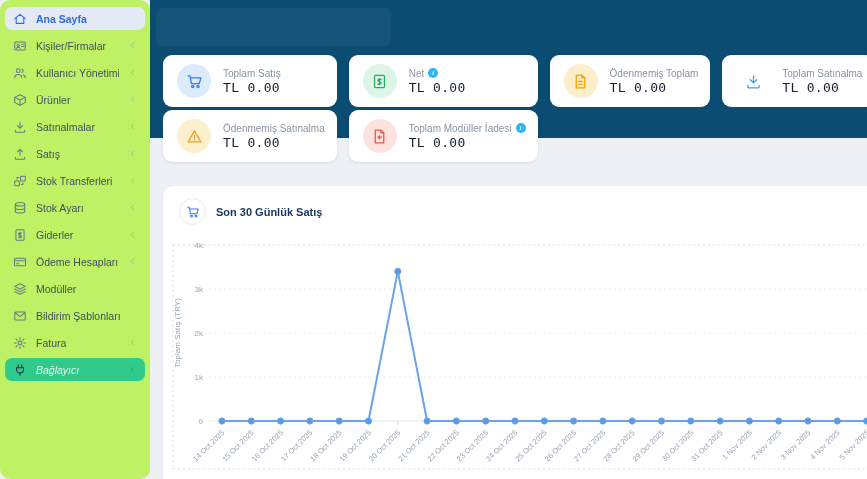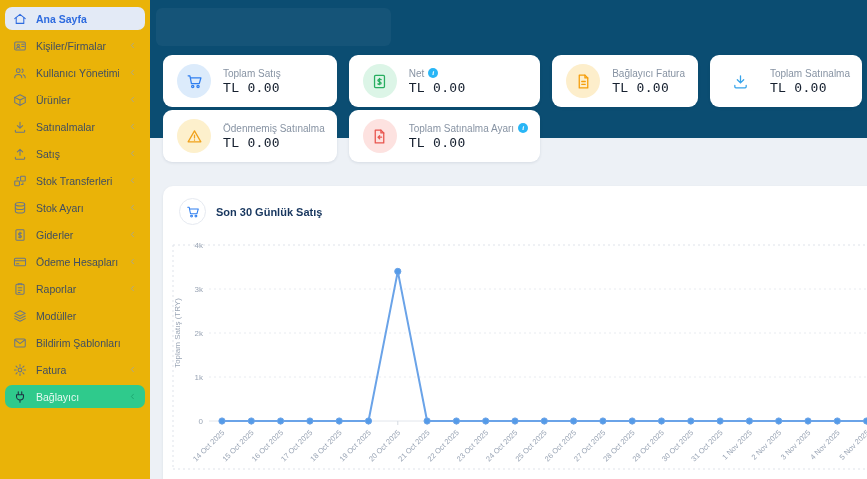--- a/index.html
+++ b/index.html
@@ -1,30 +1,30 @@
 <!DOCTYPE html>
 <html><head>
 <meta charset="utf-8">
 <style>
   * { margin:0; padding:0; box-sizing:border-box; }
   html,body { width:867px; height:479px; overflow:hidden; font-family:"Liberation Sans", sans-serif; background:#edf1f6; }
   .app { position:relative; width:867px; height:479px; }
 
   
-  .sidebar { position:absolute; left:0; top:0; width:150px; height:479px; background:#eab308; z-index:5; padding-top:7px; }
+  .sidebar { position:absolute; left:0; top:0; width:150px; height:479px; background:#bef264; z-index:5; padding-top:7px;border-radius:10px; }
   .side-item { display:flex; align-items:center; gap:9px; height:23px; margin:0 5px 4px 5px; padding:0 8px; border-radius:7px; cursor:pointer; }
   .side-item .ic { width:14px; height:14px; flex:0 0 14px; color:#6b7687; display:flex; align-items:center; }
   .side-item .ic svg { width:14px; height:14px; stroke:currentColor; fill:none; stroke-width:1.8; stroke-linecap:round; stroke-linejoin:round; }
   .side-item .lbl { flex:1; font-size:10.5px; color:#414e60; white-space:nowrap; overflow:hidden; }
   .side-item .chev { width:9px; height:9px; color:#9aa4b2; display:flex; align-items:center; }
   .side-item .chev svg { width:9px; height:9px; stroke:currentColor; fill:none; stroke-width:2; stroke-linecap:round; stroke-linejoin:round; }
   .side-item.active { background:#e3eaf6; }
   .side-item.active .lbl { color:#2e6bdf; font-weight:bold; }
   .side-item.active .ic { color:#2e6bdf; }
-  .side-item.connector { background:#2fca8c; }
+  .side-item.connector { background:#2fca8c;font-style:italic; }
   .side-item.connector .lbl { color:rgba(255,255,255,0.88); }
   .side-item.connector .ic { color:#1d3140; }
   .side-item.connector .chev { color:#179e69; }
 
   
   .main { position:absolute; left:150px; top:0; width:717px; height:479px; background:#edf1f6; }
   .topband { position:absolute; left:0; top:0; width:717px; height:138px; background:#0b4d72; }
   .topband-ghost { position:absolute; left:6px; top:8px; width:235px; height:38px; border-radius:6px; background:rgba(255,255,255,0.045); }
 
   
@@ -186,34 +186,20 @@
         <span class="lbl">Ödeme Hesapları</span>
         <span class="chev">
           <svg viewBox="0 0 24 24">
             <path d="M14.5 6 9 12l5.5 6"></path>
           </svg>
         </span>
       </div>
       <div class="side-item">
         <span class="ic">
           <svg viewBox="0 0 24 24">
-            <rect x="5" y="4" width="14" height="17" rx="2"></rect>
-            <path d="M9 4.5V3h6v1.5M9 10h6M9 14h6M9 18h3"></path>
-          </svg>
-        </span>
-        <span class="lbl">Raporlar</span>
-        <span class="chev">
-          <svg viewBox="0 0 24 24">
-            <path d="M14.5 6 9 12l5.5 6"></path>
-          </svg>
-        </span>
-      </div>
-      <div class="side-item">
-        <span class="ic">
-          <svg viewBox="0 0 24 24">
             <path d="m12 3 9 4.5L12 12 3 7.5z"></path>
             <path d="m3 12 9 4.5 9-4.5M3 16.5 12 21l9-4.5"></path>
           </svg>
         </span>
         <span class="lbl">Modüller</span>
       </div>
       <div class="side-item">
         <span class="ic">
           <svg viewBox="0 0 24 24">
             <rect x="3" y="5" width="18" height="14" rx="2"></rect>
@@ -289,21 +275,21 @@
         </div>
         <div class="card">
           <span class="circ" style="background: rgb(253, 238, 203); color: rgb(245, 158, 11);">
             <svg viewBox="0 0 24 24" style="stroke: rgb(245, 158, 11);">
               <path d="M6 3h8l4 4v14H6z"></path>
               <path d="M14 3v4h4M9.5 12h5M9.5 16h5"></path>
             </svg>
           </span>
           <div class="txt">
             <span class="lab">
-              <span>Bağlayıcı Fatura</span>
+              <span>Ödenmemiş Toplam</span>
             </span>
             <span class="val">TL 0.00</span>
           </div>
         </div>
         <div class="card">
           <span class="circ" style="background: transparent; color: rgb(54, 163, 234);">
             <svg viewBox="0 0 24 24" style="stroke: rgb(54, 163, 234);">
               <path d="M12 4v10M12 14l-4.5-4.5M12 14l4.5-4.5"></path>
               <path d="M4 17.5v2a1.5 1.5 0 0 0 1.5 1.5h13a1.5 1.5 0 0 0 1.5-1.5v-2"></path>
             </svg>
@@ -331,21 +317,21 @@
         </div>
         <div class="card">
           <span class="circ" style="background: rgb(253, 226, 224); color: rgb(232, 85, 78);">
             <svg viewBox="0 0 24 24" style="stroke: rgb(232, 85, 78);">
               <path d="M6 3h8l4 4v14H6z"></path>
               <path d="M14 3v4h4M15 13h-5m0 0 2.3-2.3M10 13l2.3 2.3"></path>
             </svg>
           </span>
           <div class="txt">
             <span class="lab">
-              <span>Toplam Satınalma Ayarı</span>
+              <span>Toplam Modüller İadesi</span>
               <span class="info-dot">i</span>
             </span>
             <span class="val">TL 0.00</span>
           </div>
         </div>
       </div>
 
     <section class="chart-card">
       <svg id="chart-canvas" viewBox="0 0 716 300">
           <line x1="10" y1="59" x2="716" y2="59" stroke="#dfe3ea" stroke-dasharray="2 3"></line>

